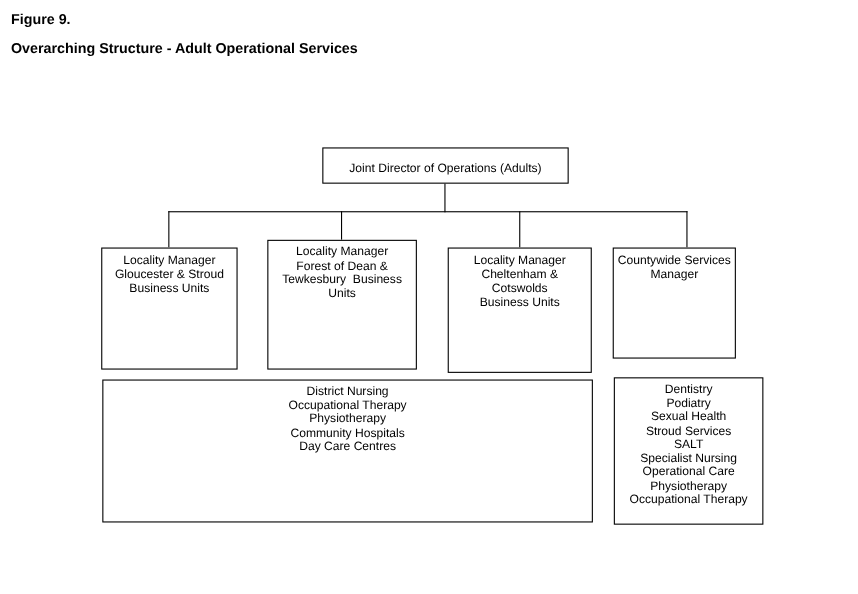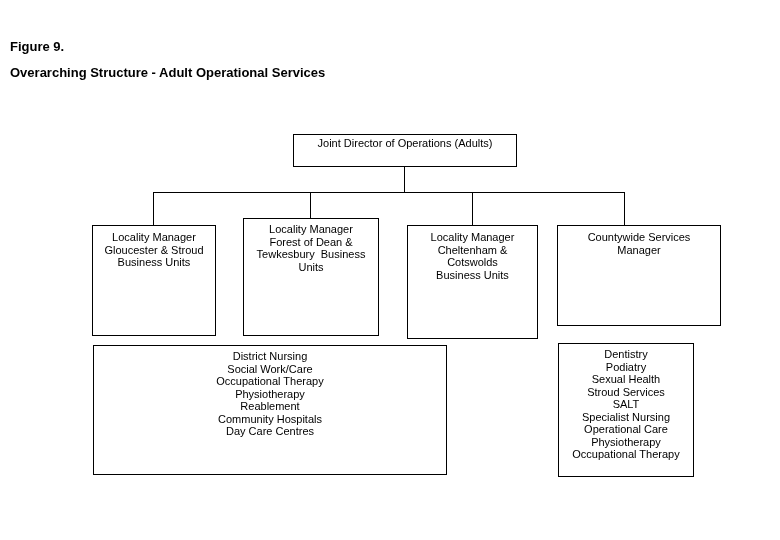--- a/index.html
+++ b/index.html
@@ -16,62 +16,61 @@
     color: #000000;
     overflow: hidden;
   }
   .title-line {
     position: absolute;
     left: 10px;
     font-size: 13px;
     font-weight: bold;
     color: #000000;
     white-space: pre;
-    margin-top: 29px;
   }
   #figure-label { top: 10px; }
   #figure-heading { top: 36px; }
 
   .node {
     position: absolute;
     background: #ffffff;
     border: 1px solid #000000;
     box-sizing: border-box;
     text-align: center;
     font-size: 11px;
     line-height: 12.5px;
   }
   .node .line {
     white-space: pre-wrap;
   }
   .pad-top-5 { padding-top: 5px; }
   .pad-top-4 { padding-top: 4px; }
-  .pad-top-6 { padding-top: 2px; }
+  .pad-top-6 { padding-top: 12px; }
 
   .connector {
     position: absolute;
     background: #000000;
   }
 
   
   #node-root        { left: 293px; top: 134px; width: 224px; height: 33px; }
   
   #conn-root-drop   { left: 404px; top: 167px; width: 1px;  height: 26px; }
   #conn-horizontal  { left: 153px; top: 192px; width: 472px; height: 1px; }
   #conn-drop-1      { left: 153px; top: 192px; width: 1px;  height: 33px; }
   #conn-drop-2      { left: 310px; top: 192px; width: 1px;  height: 26px; }
   #conn-drop-3      { left: 472px; top: 192px; width: 1px;  height: 33px; }
   #conn-drop-4      { left: 624px; top: 192px; width: 1px;  height: 33px; }
   
   #node-manager-0   { left: 92px;  top: 225px; width: 124px; height: 111px; }
   #node-manager-1   { left: 243px; top: 218px; width: 136px; height: 118px; }
   #node-manager-2   { left: 407px; top: 225px; width: 131px; height: 114px; }
-  #node-manager-3   { left: 557px; top: 225px; width: 164px; height: 101px; }
+  #node-manager-3   { left: 557px; top: 225px; width: 112px; height: 101px; }
   
-  #node-services-left  { left: 93px;  top: 345px; width: 354px; height: 130px; }
+  #node-services-left  { left: 93px;  top: 345px; width: 446px; height: 130px; }
   #node-services-right { left: 558px; top: 343px; width: 136px; height: 134px; }
 </style>
 </head>
 <body>
 
 <div id="canvas">
 
   <div class="title-line" id="figure-label">Figure 9.</div>
   <div class="title-line" id="figure-heading">Overarching Structure - Adult Operational Services</div>
 
@@ -108,24 +107,22 @@
         <div class="line">Business Units</div>
       </div>
 
     <div class="node pad-top-5" id="node-manager-3">
         <div class="line">Countywide Services</div>
         <div class="line">Manager</div>
       </div>
 
     <div class="node pad-top-4" id="node-services-left">
         <div class="line">District Nursing</div>
-        <div class="line">Social Work/Care</div>
         <div class="line">Occupational Therapy</div>
         <div class="line">Physiotherapy</div>
-        <div class="line">Reablement</div>
         <div class="line">Community Hospitals</div>
         <div class="line">Day Care Centres</div>
       </div>
 
     <div class="node pad-top-4" id="node-services-right">
         <div class="line">Dentistry</div>
         <div class="line">Podiatry</div>
         <div class="line">Sexual Health</div>
         <div class="line">Stroud Services</div>
         <div class="line">SALT</div>

